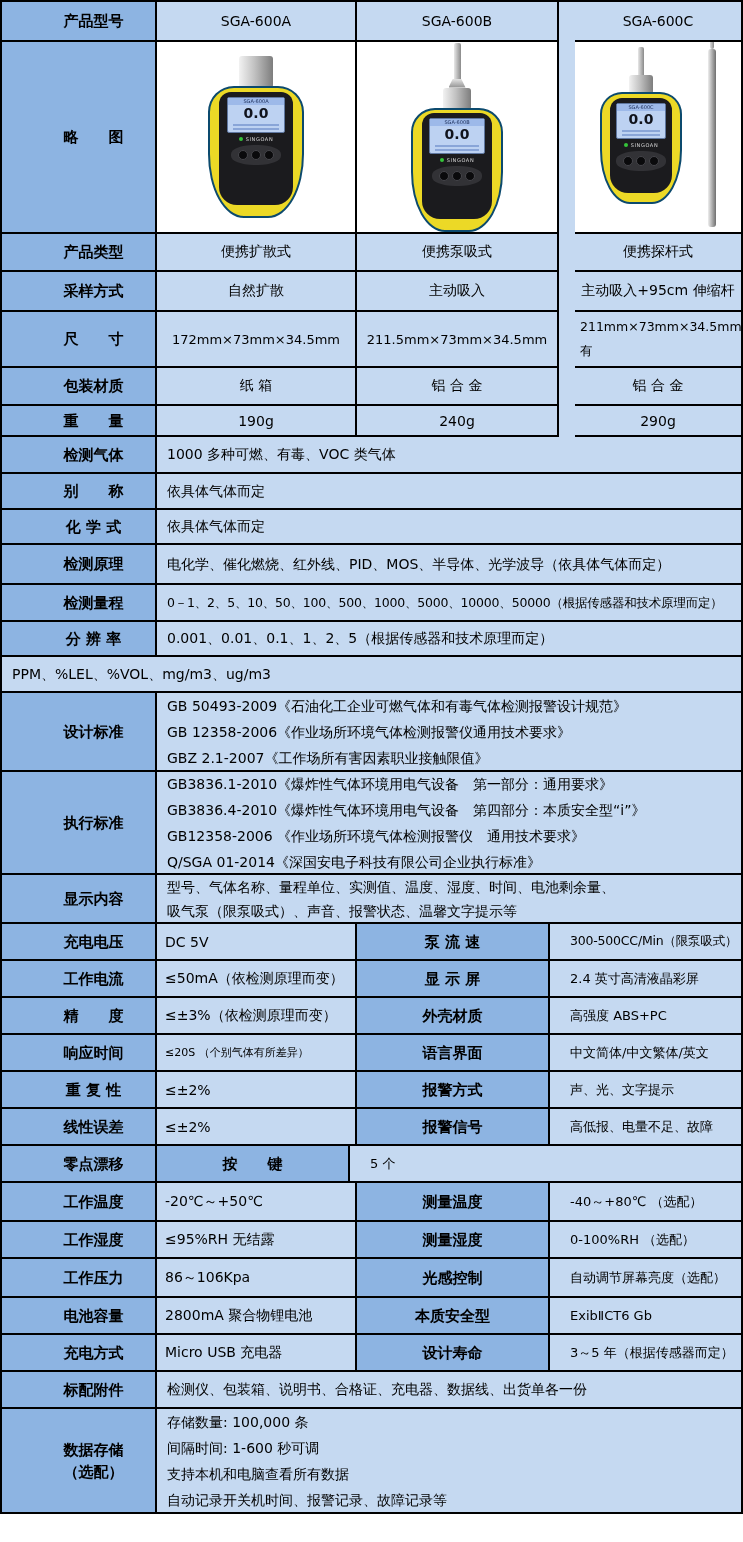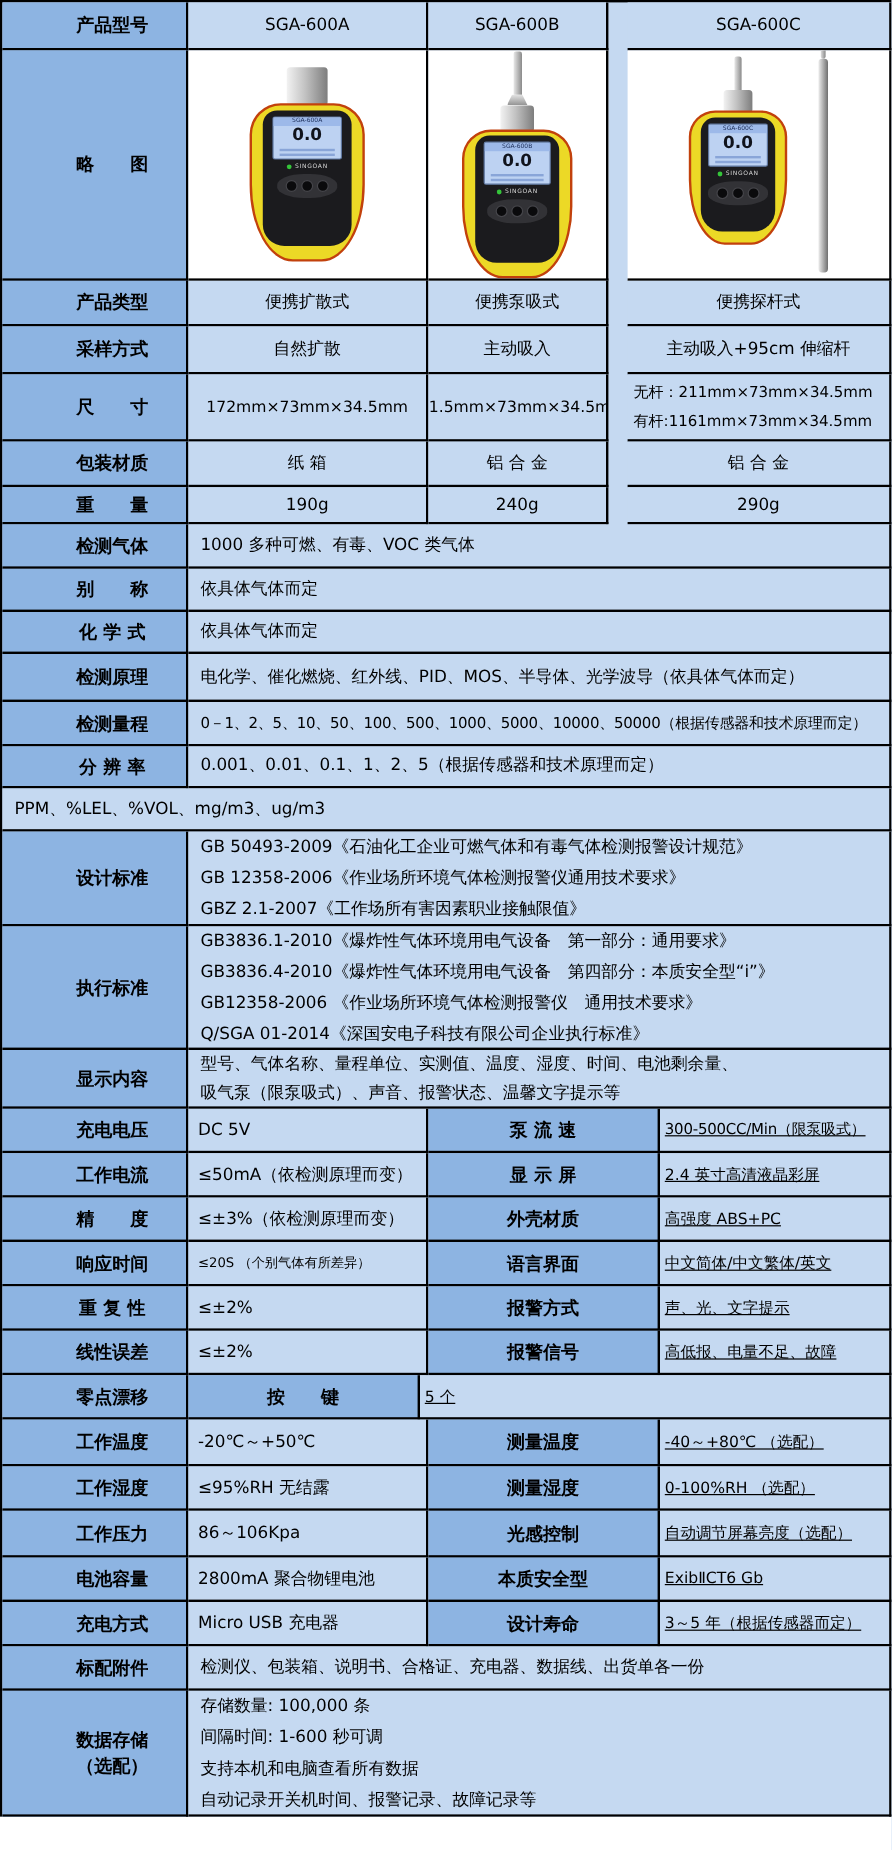--- a/index.html
+++ b/index.html
@@ -5,41 +5,41 @@
   html,body{margin:0;padding:0;background:#fff;}
   body{font-family:"DejaVu Sans","Liberation Sans",sans-serif;color:#000;}
   .tbl{width:743px;box-sizing:border-box;border-left:2px solid #000;border-top:2px solid #000;background:#c5d9f1;}
   .row{display:flex;width:100%;}
   .cell{box-sizing:border-box;border-right:2px solid #000;border-bottom:2px solid #000;display:flex;align-items:center;overflow:hidden;}
   .lab{background:#8db4e2;justify-content:center;text-align:center;font-weight:bold;font-size:15px;white-space:pre-line;line-height:22px;}
   .val{background:#c5d9f1;font-size:14px;}
   .ctr{justify-content:center;text-align:center;}
   .c-lab{width:155px;flex:0 0 auto;padding-left:30px;}
   .c-a{width:200px;flex:0 0 auto;}
-  .c-b{width:150px;flex:0 0 auto;}
+  .c-b{width:202px;flex:0 0 auto;}
   .c-c{flex:1 1 auto;margin-left:16px;}
   .c-full{flex:1 1 auto;padding:0 10px;white-space:pre-line;line-height:25px;}
   .c-dlv{width:200px;flex:0 0 auto;padding:0 8px;}
   .c-dlab{width:193px;flex:0 0 auto;}
-  .c-drv{flex:1 1 auto;padding:0 4px;font-size:13px;white-space:nowrap;text-decoration:underline;}
+  .c-drv{flex:1 1 auto;padding:0 20px;font-size:13px;white-space:nowrap;}
   .tight{font-size:12.5px;letter-spacing:-0.2px;}
   .sz{font-size:12.5px;justify-content:flex-start;text-align:left;padding:0 5px;white-space:pre-line;line-height:24px;}
   .img-cell{background:#fff;justify-content:center;align-items:center;}
   
   .devwrap{display:flex;align-items:flex-start;gap:26px;}
   .device{display:flex;flex-direction:column;align-items:center;}
   .probe{background:linear-gradient(90deg,#e8e8e8,#8a8a8a);border-radius:2px 2px 0 0;}
   .pb-b{width:7px;height:36px;}
   .pb-c{width:6px;height:28px;}
   .cone{width:17px;height:9px;background:linear-gradient(#e3e3e3,#909090);clip-path:polygon(26% 0,74% 0,100% 100%,0 100%);}
   .cap{background:linear-gradient(90deg,#f2f2f2 0%,#c2c2c2 45%,#7d7d7d 100%);border-radius:3px;}
   .cap-a{width:34px;height:32px;}
   .cap-b{width:28px;height:22px;}
   .cap-c{width:24px;height:19px;}
-  .dbody{background:#ecd926;border:2px solid #c2410c;display:flex;flex-direction:column;align-items:center;box-sizing:border-box;margin-top:-2px;}
+  .dbody{background:#ecd926;border:2px solid #0c4a6e;display:flex;flex-direction:column;align-items:center;box-sizing:border-box;margin-top:-2px;}
   .body-a{width:96px;height:132px;border-radius:26px 26px 36px 36px/26px 26px 64px 64px;}
   .body-b{width:92px;height:124px;border-radius:24px 24px 34px 34px/24px 24px 60px 60px;}
   .body-c{width:82px;height:112px;border-radius:22px 22px 30px 30px/22px 22px 54px 54px;}
   .face{background:#1b1b1e;width:80%;height:88%;margin-top:4.5%;border-radius:12px 12px 18px 18px;display:flex;flex-direction:column;align-items:center;padding-top:5px;box-sizing:border-box;}
   .scr{background:#bdd2f2;border:1px solid #5f77a0;width:76%;border-radius:2px;text-align:center;padding-bottom:2px;}
   .scr-top{font-size:5px;line-height:7px;color:#1a2c57;background:#9db9e9;overflow:hidden;white-space:nowrap;}
   .scr-val{font-size:14px;font-weight:bold;color:#10131c;line-height:17px;}
   .scr-lines i{display:block;height:2px;background:#89a5d8;margin:2px 5px 0 5px;}
   .brandrow{display:flex;align-items:center;gap:3px;margin-top:3px;}
   .led{width:4px;height:4px;border-radius:50%;background:#35c53a;}

